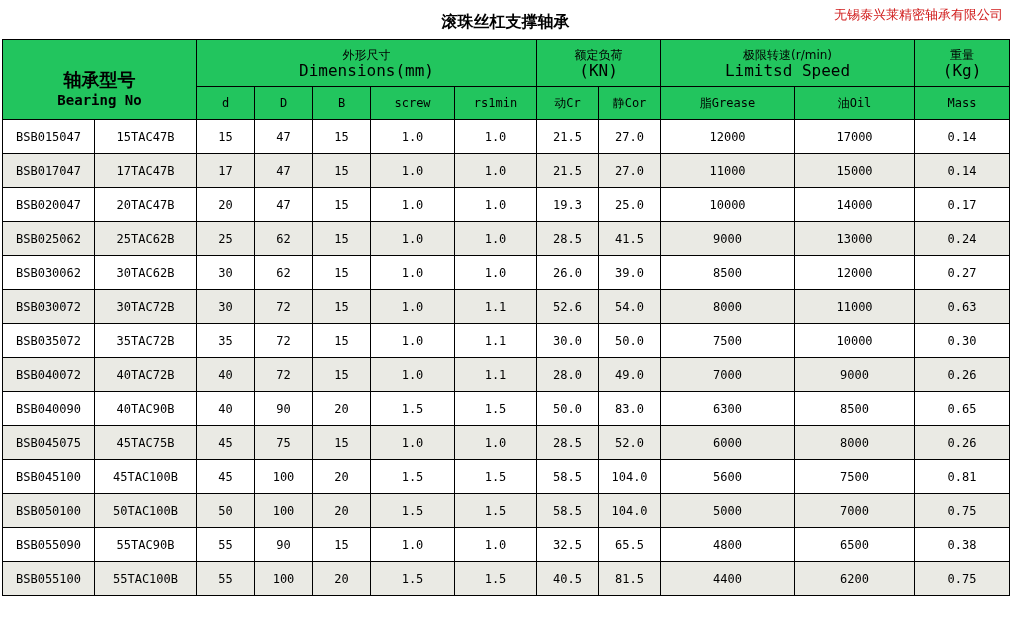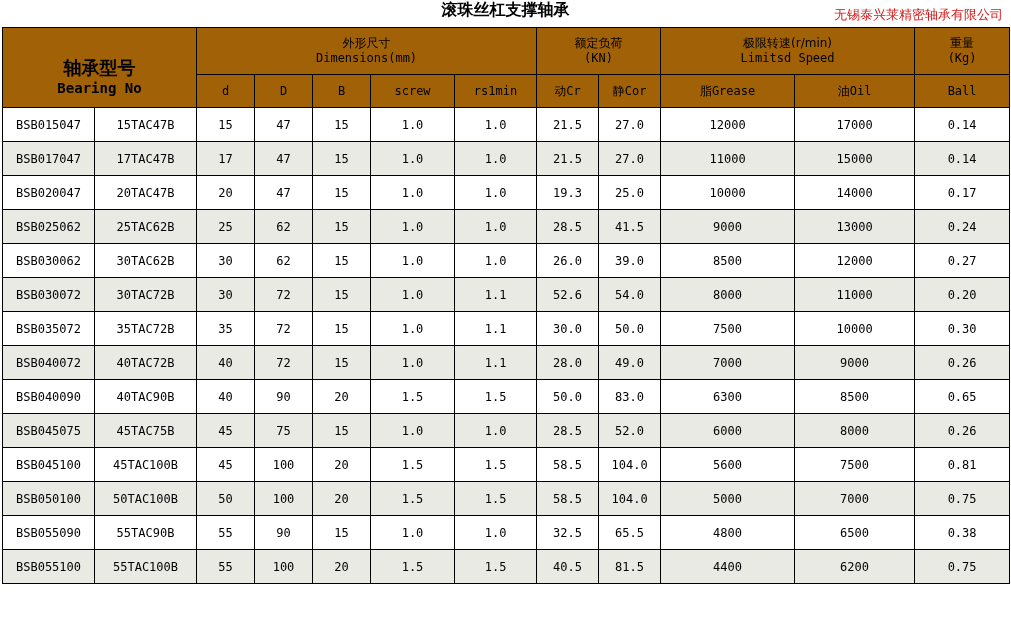--- a/index.html
+++ b/index.html
@@ -23,21 +23,21 @@
     position: absolute;
     top: 6px;
     right: 8px;
     font-size: 13px;
     color: #d01a1a;
     font-family: "DejaVu Sans", sans-serif;
     letter-spacing: 0px;
   }
   .title-block {
     text-align: center;
-    padding-top: 0;
+    padding-top: 12px;
   }
   .title-cn {
     font-size: 16px;
     font-weight: bold;
     font-family: "DejaVu Sans", sans-serif;
     line-height: 20px;
   }
   .title-en {
     font-size: 17px;
     font-weight: bold;
@@ -53,34 +53,34 @@
   }
   table.spec th, table.spec td {
     border: 1px solid #000000;
     text-align: center;
     vertical-align: middle;
     font-family: "DejaVu Sans Mono", monospace;
     font-size: 12px;
     padding: 0;
   }
   table.spec thead th {
-    background: #a16207;
+    background: #22c55e;
     font-weight: normal;
   }
   .hdr-group {
     height: 46px;
     line-height: 15px;
   }
   .hdr-group .cn {
     font-family: "DejaVu Sans", sans-serif;
     font-size: 12px;
   }
   .hdr-group .en {
     font-family: "DejaVu Sans Mono", monospace;
-    font-size: 12px;
+    font-size: 16px;
   }
   .hdr-sub {
     height: 32px;
     font-weight: bold;
   }
   .bearing-head {
     height: 78px;
     line-height: 20px;
   }
   .bearing-head .cn {
@@ -164,21 +164,21 @@
       <tr>
         <th class="hdr-sub">d</th>
         <th class="hdr-sub">D</th>
         <th class="hdr-sub">B</th>
         <th class="hdr-sub">screw</th>
         <th class="hdr-sub">rs1min</th>
         <th class="hdr-sub u-cn">动Cr</th>
         <th class="hdr-sub u-cn">静Cor</th>
         <th class="hdr-sub u-cn">脂Grease</th>
         <th class="hdr-sub u-cn">油Oil</th>
-        <th class="hdr-sub">Ball</th>
+        <th class="hdr-sub">Mass</th>
       </tr>
     </thead>
     <tbody>
         <tr>
           <td class="code">BSB015047</td>
           <td class="model">15TAC47B</td>
           <td>15</td>
           <td>47</td>
           <td>15</td>
           <td>1.0</td>
@@ -250,21 +250,21 @@
           <td class="model">30TAC72B</td>
           <td>30</td>
           <td>72</td>
           <td>15</td>
           <td>1.0</td>
           <td>1.1</td>
           <td>52.6</td>
           <td>54.0</td>
           <td>8000</td>
           <td>11000</td>
-          <td>0.20</td>
+          <td>0.63</td>
         </tr>
         <tr>
           <td class="code">BSB035072</td>
           <td class="model">35TAC72B</td>
           <td>35</td>
           <td>72</td>
           <td>15</td>
           <td>1.0</td>
           <td>1.1</td>
           <td>30.0</td>

